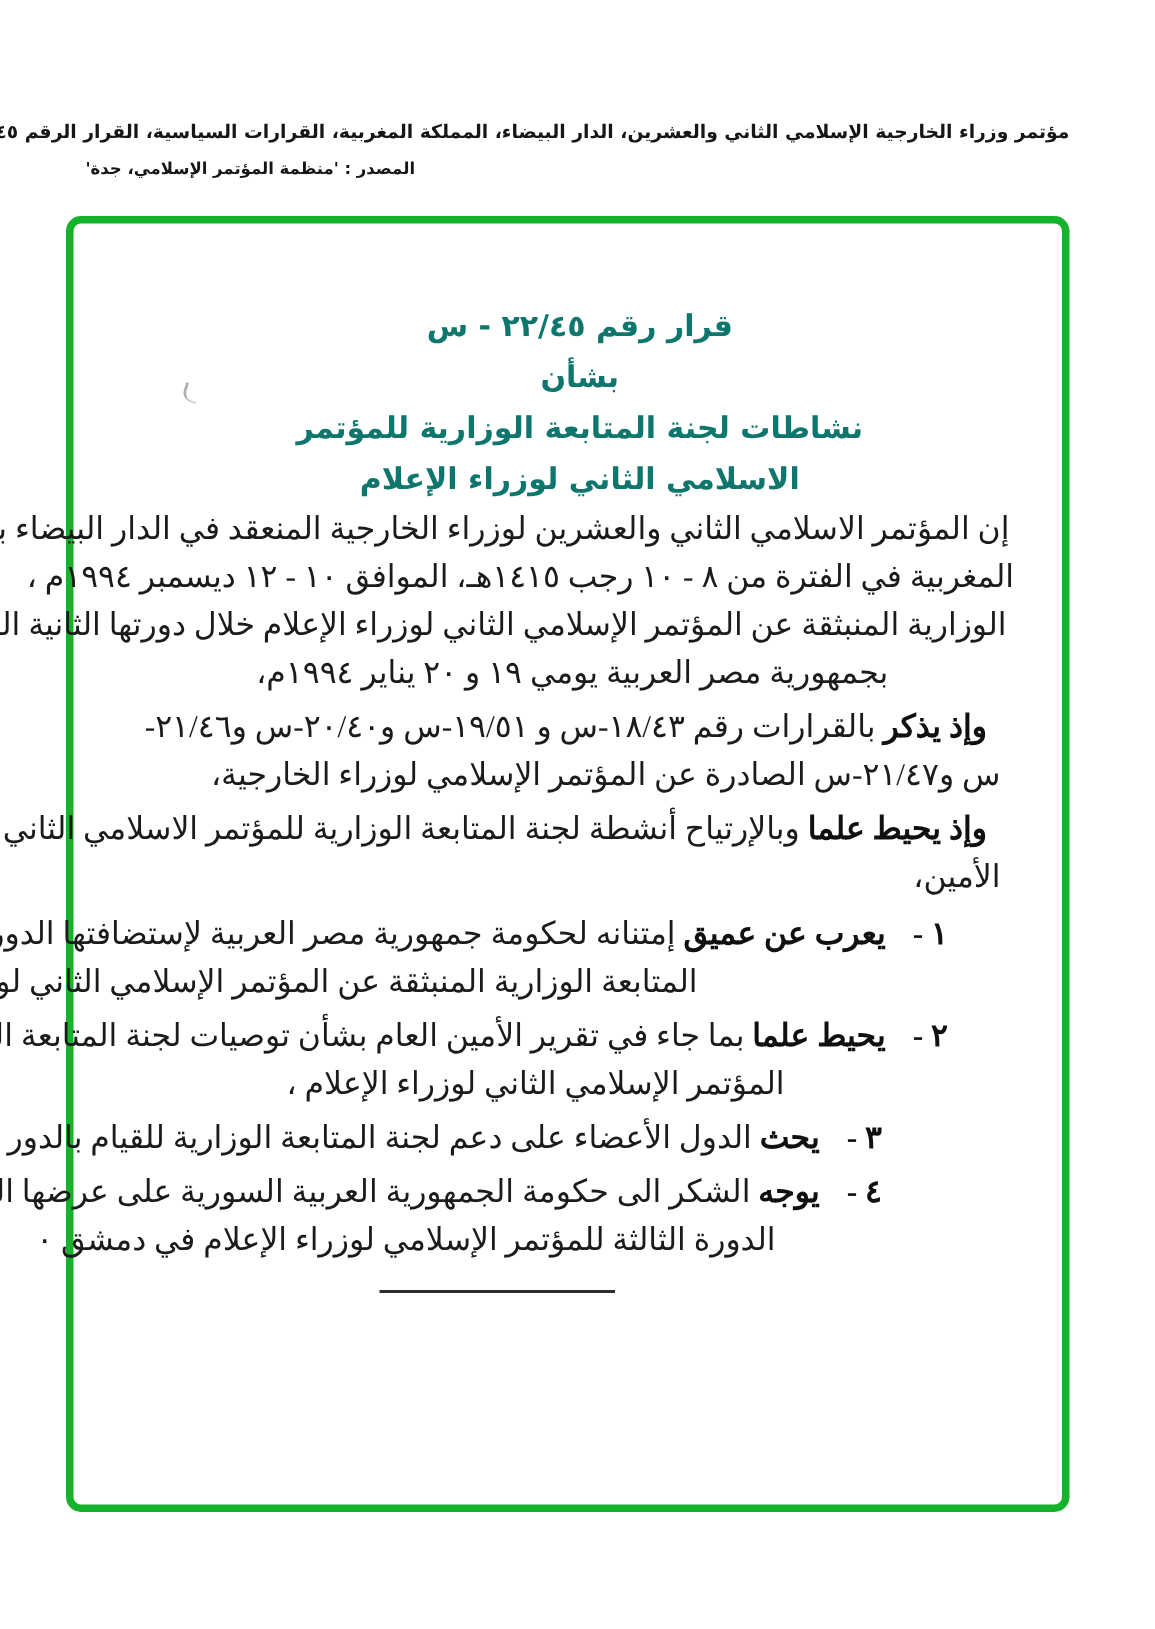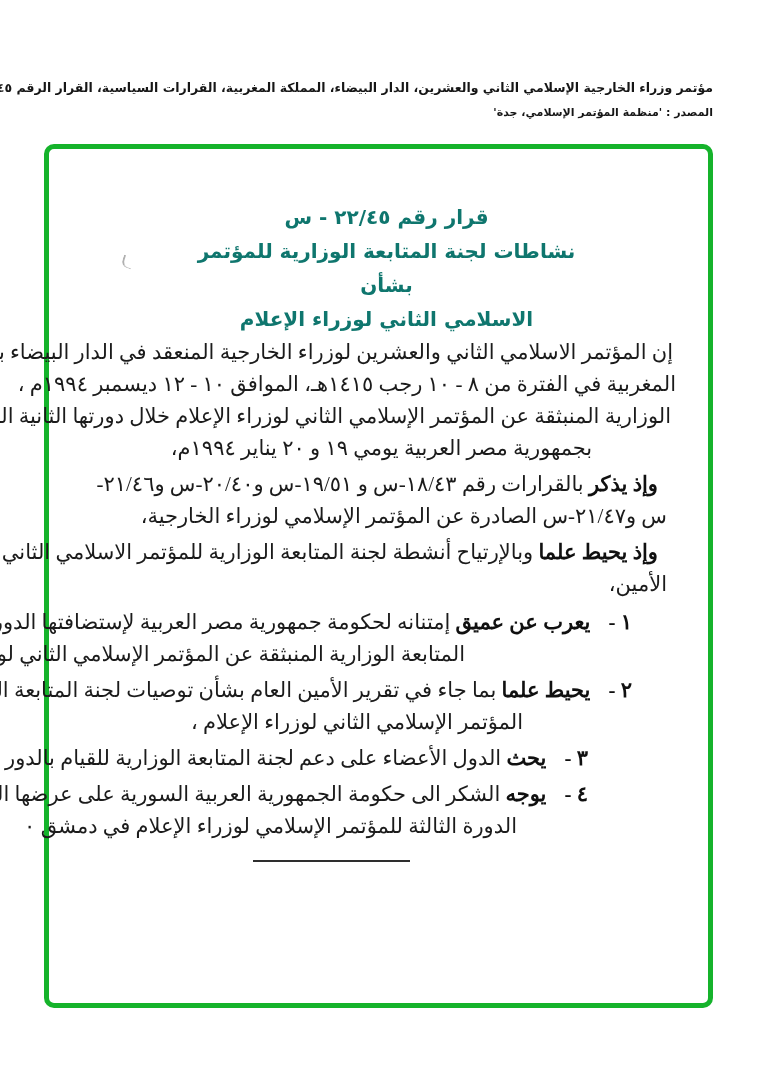--- a/index.html
+++ b/index.html
@@ -6,21 +6,21 @@
   body{
     width:770px;height:1086px;position:relative;background:#ffffff;
     font-family:"DejaVu Sans", sans-serif;color:#1b1b1b;overflow:hidden;
   }
   
   .hdr{
     position:absolute;left:57px;right:57px;direction:rtl;text-align:right;
     font-weight:bold;color:#161616;
   }
   .hdr1{top:80px;font-size:12.5px;letter-spacing:0;white-space:nowrap;}
-  .hdr2{top:106px;text-align:right;font-size:11px;}
+  .hdr2{top:106px;text-align:left;font-size:11px;}
   
   .frame{
     position:absolute;left:44px;top:144px;width:659px;height:854px;
     border:5px solid #15b32b;border-radius:10px;background:#ffffff;
   }
   
   .content{
     position:absolute;left:97px;right:94px;top:200px;direction:rtl;
   }
   .doc-title{text-align:center;font-weight:bold;color:#0f766e;font-size:20px;line-height:34px;}
@@ -45,22 +45,22 @@
 <div class="hdr hdr1">مؤتمر وزراء الخارجية الإسلامي الثاني والعشرين، الدار البيضاء، المملكة المغربية، القرارات السياسية، القرار الرقم ٢٢/٤٥-س</div>
 <div class="hdr hdr2">المصدر : 'منظمة المؤتمر الإسلامي، جدة'</div>
 
 <div class="frame" style="border-color: rgb(21, 179, 43);"></div>
 
 <span class="artifact"></span>
 
 <div class="content">
   <div class="doc-title" id="doc-title">
       <div class="t-line">قرار رقم ٢٢/٤٥ - س</div>
+      <div class="t-line">بشأن</div>
       <div class="t-line">نشاطات لجنة المتابعة الوزارية للمؤتمر</div>
-      <div class="t-line">بشأن</div>
       <div class="t-line">الاسلامي الثاني لوزراء الإعلام</div>
     </div>
   <div class="body-lines" id="body-lines">
       <div class="line" style="padding-right: 3px;"><span>إن المؤتمر الاسلامي الثاني والعشرين لوزراء الخارجية المنعقد في الدار البيضاء بالمملكة</span></div>
       <div class="line" style="padding-right: 0px;"><span>المغربية في الفترة من ٨ - ١٠ رجب ١٤١٥هـ، الموافق ١٠ - ١٢ ديسمبر ١٩٩٤م ،</span></div>
       <div class="line" style="padding-right: 5px;"><span>الوزارية المنبثقة عن المؤتمر الإسلامي الثاني لوزراء الإعلام خلال دورتها الثانية المنعقدة في القاهرة</span></div>
       <div class="line" style="padding-right: 10px; text-align: center;"><span>بجمهورية مصر العربية يومي ١٩ و ٢٠ يناير ١٩٩٤م،</span></div>
       <div class="line" style="padding-right: 18px; margin-top: 4px;"><span class="b">وإذ يذكر</span><span> بالقرارات رقم ١٨/٤٣-س و ١٩/٥١-س و٢٠/٤٠-س و٢١/٤٦-</span></div>
       <div class="line" style="padding-right: 9px;"><span>س و٢١/٤٧-س الصادرة عن المؤتمر الإسلامي لوزراء الخارجية،</span></div>
       <div class="line" style="padding-right: 18px; margin-top: 4px;"><span class="b">وإذ يحيط علما</span><span> وبالإرتياح أنشطة لجنة المتابعة الوزارية للمؤتمر الاسلامي الثاني لوزراء</span></div>

